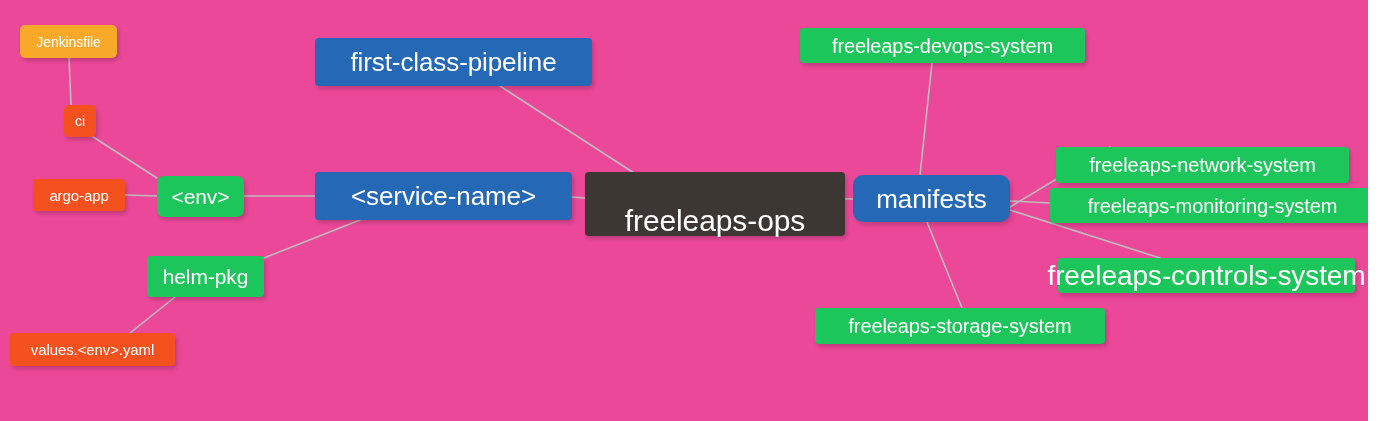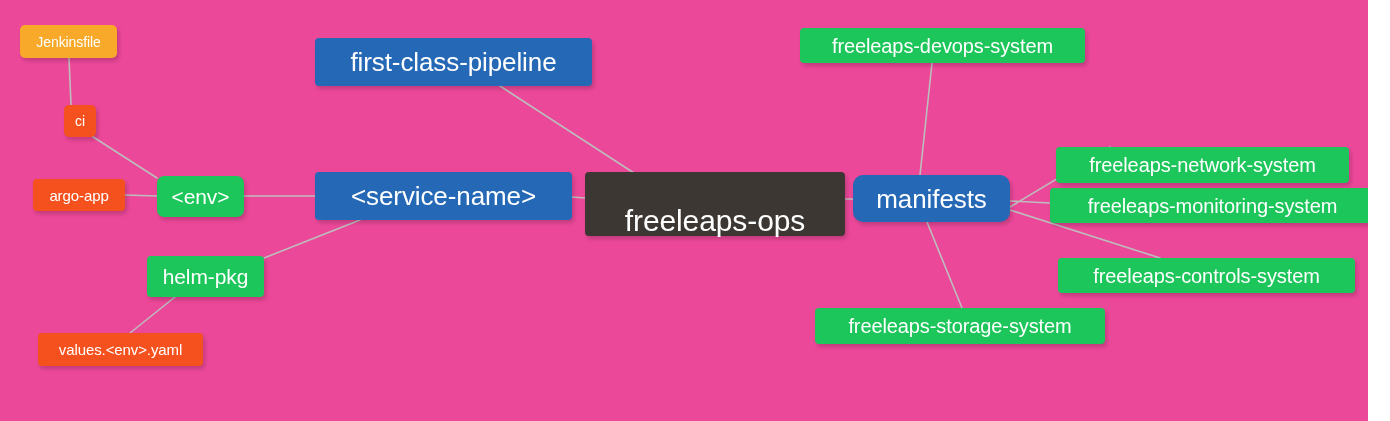--- a/index.html
+++ b/index.html
@@ -71,21 +71,21 @@
       </div>
       <div class="node" style="left: 33px; top: 179px; width: 92px; height: 32px; background: rgb(244, 81, 30); border-radius: 4px; font-size: 15px;">
         <span class="node-label">argo-app</span>
       </div>
       <div class="node" style="left: 157px; top: 176px; width: 87px; height: 41px; background: rgb(29, 198, 90); border-radius: 7px; font-size: 21px;">
         <span class="node-label">&lt;env&gt;</span>
       </div>
       <div class="node" style="left: 147px; top: 256px; width: 117px; height: 41px; background: rgb(29, 198, 90); border-radius: 4px; font-size: 21px;">
         <span class="node-label">helm-pkg</span>
       </div>
-      <div class="node" style="left: 10px; top: 333px; width: 165px; height: 33px; background: rgb(244, 81, 30); border-radius: 4px; font-size: 15px; margin-left: 28px;">
+      <div class="node" style="left: 10px; top: 333px; width: 165px; height: 33px; background: rgb(244, 81, 30); border-radius: 4px; font-size: 15px;">
         <span class="node-label">values.&lt;env&gt;.yaml</span>
       </div>
       <div class="node" style="left: 315px; top: 38px; width: 277px; height: 48px; background: rgb(37, 104, 181); border-radius: 4px; font-size: 26px;">
         <span class="node-label">first-class-pipeline</span>
       </div>
       <div class="node" style="left: 315px; top: 172px; width: 257px; height: 48px; background: rgb(37, 104, 181); border-radius: 4px; font-size: 26px; text-align: center;">
         <span class="node-label">&lt;service-name&gt;</span>
       </div>
       <div class="node" style="left: 585px; top: 172px; width: 260px; height: 64px; background: rgb(60, 55, 51); border-radius: 4px; font-size: 30px; align-items: flex-end;">
         <span class="node-label">freeleaps-ops</span>
@@ -95,20 +95,20 @@
       </div>
       <div class="node" style="left: 800px; top: 28px; width: 285px; height: 35px; background: rgb(29, 198, 90); border-radius: 4px; font-size: 20px; text-align: center;">
         <span class="node-label">freeleaps-devops-system</span>
       </div>
       <div class="node" style="left: 1056px; top: 111px; width: 293px; height: 36px; background: rgb(29, 198, 90); border-radius: 4px; font-size: 20px; margin-top: 36px;">
         <span class="node-label">freeleaps-network-system</span>
       </div>
       <div class="node" style="left: 1050px; top: 188px; width: 325px; height: 35px; background: rgb(29, 198, 90); border-radius: 4px; font-size: 20px;">
         <span class="node-label">freeleaps-monitoring-system</span>
       </div>
-      <div class="node" style="left: 1058px; top: 258px; width: 297px; height: 35px; background: rgb(29, 198, 90); border-radius: 4px; font-size: 20px;">
+      <div class="node" style="left: 1058px; top: 258px; width: 297px; height: 35px; background: rgb(29, 198, 90); border-radius: 4px; font-size: 28px;">
         <span class="node-label">freeleaps-controls-system</span>
       </div>
       <div class="node" style="left: 815px; top: 308px; width: 290px; height: 36px; background: rgb(29, 198, 90); border-radius: 4px; font-size: 20px;">
         <span class="node-label">freeleaps-storage-system</span>
       </div>
     </div>
 </div>
 
 </body></html>

